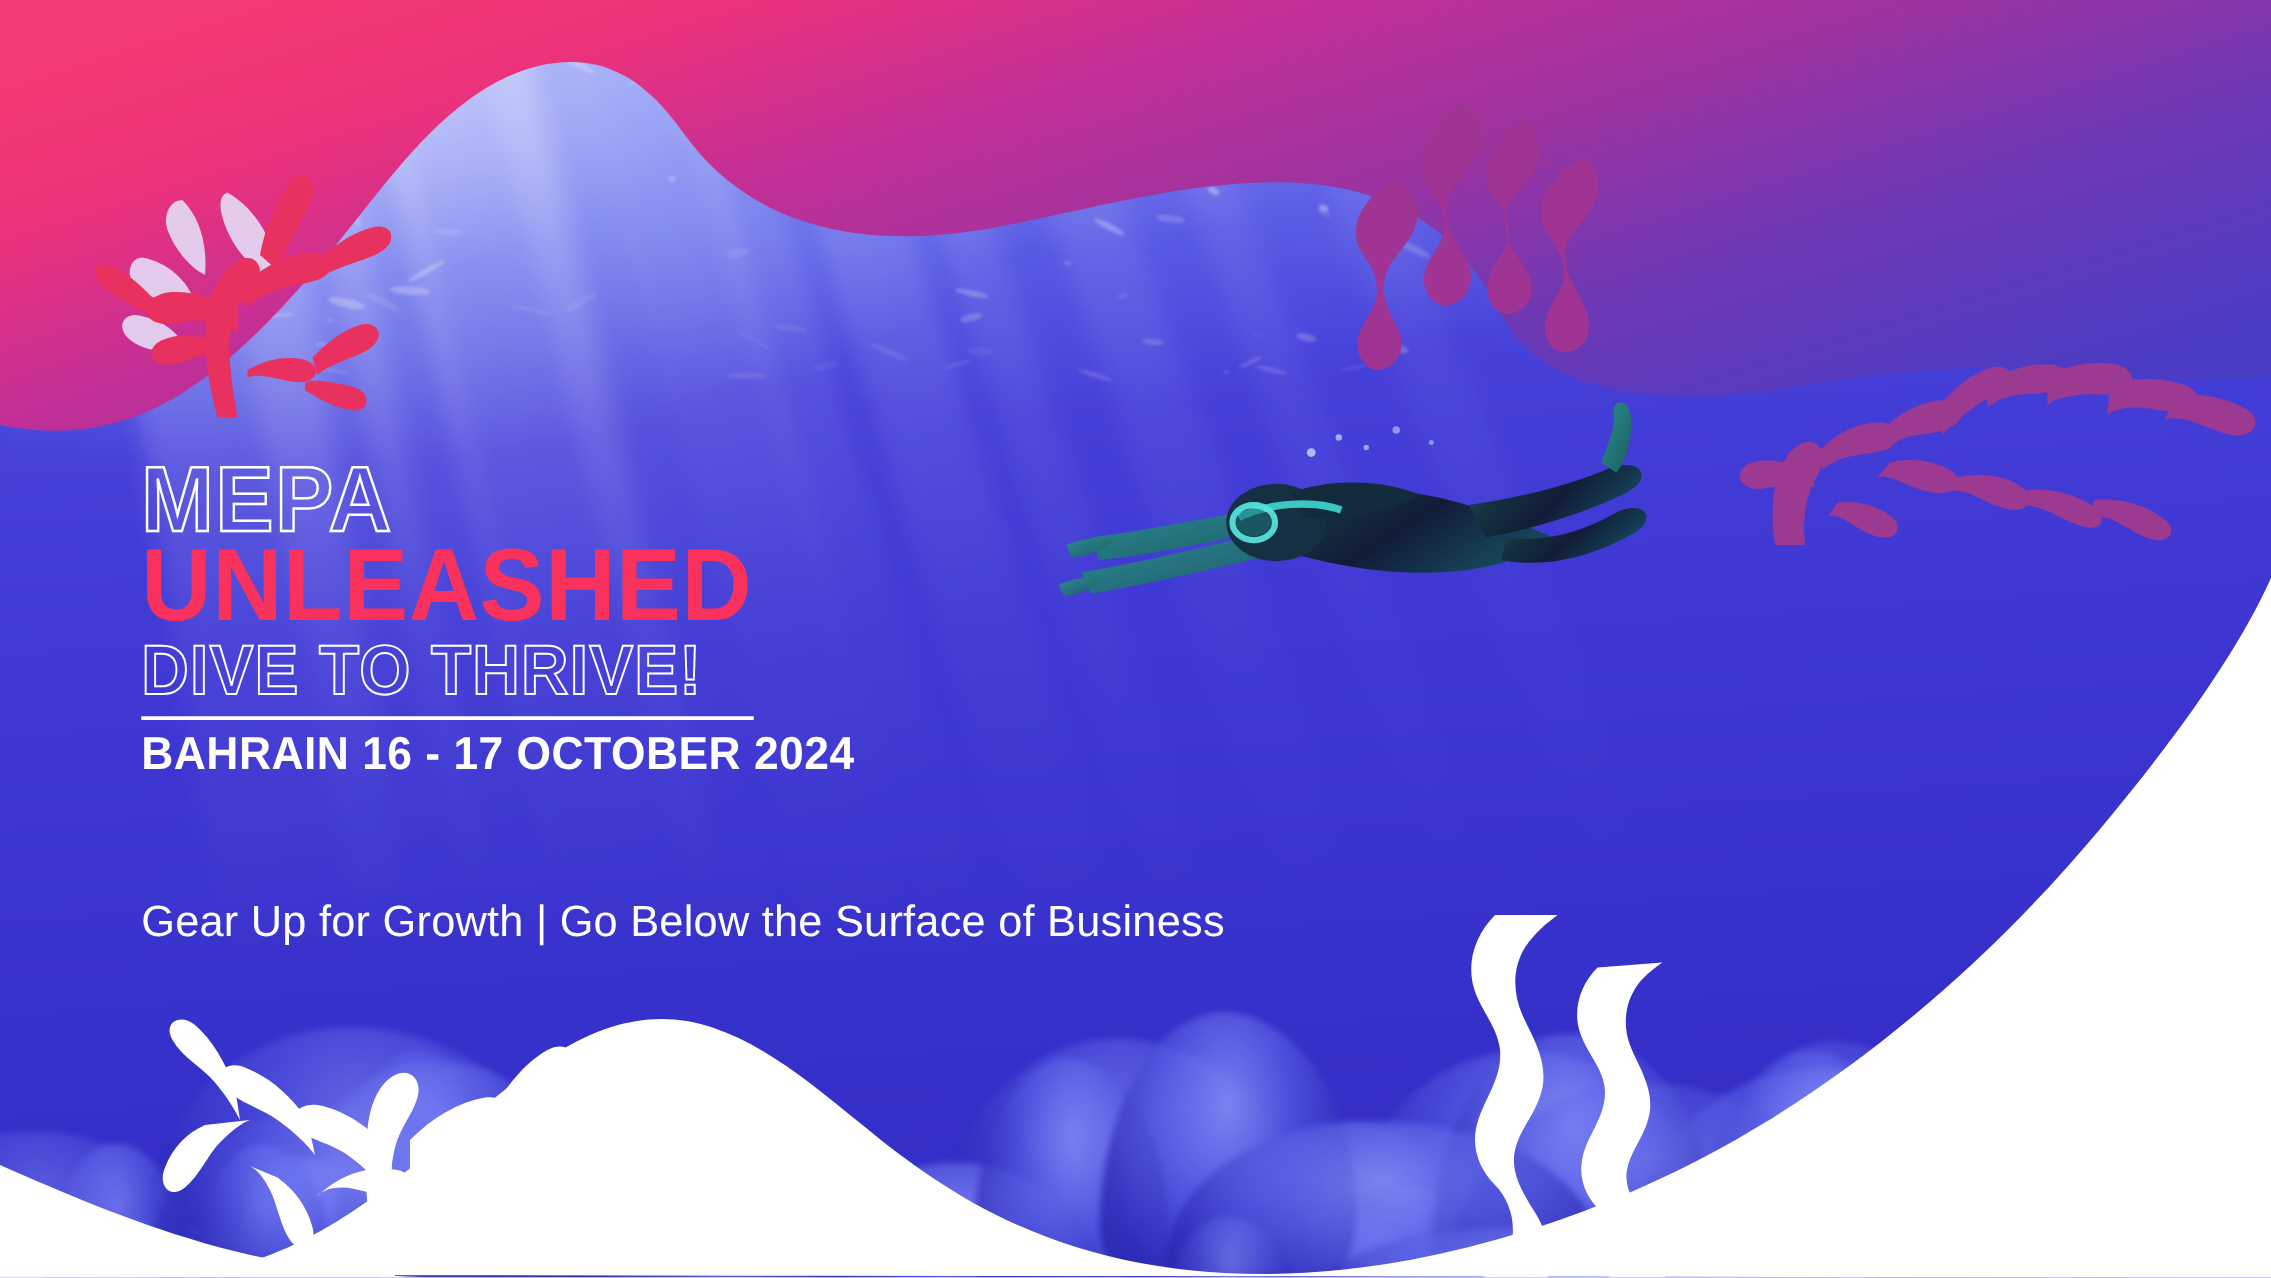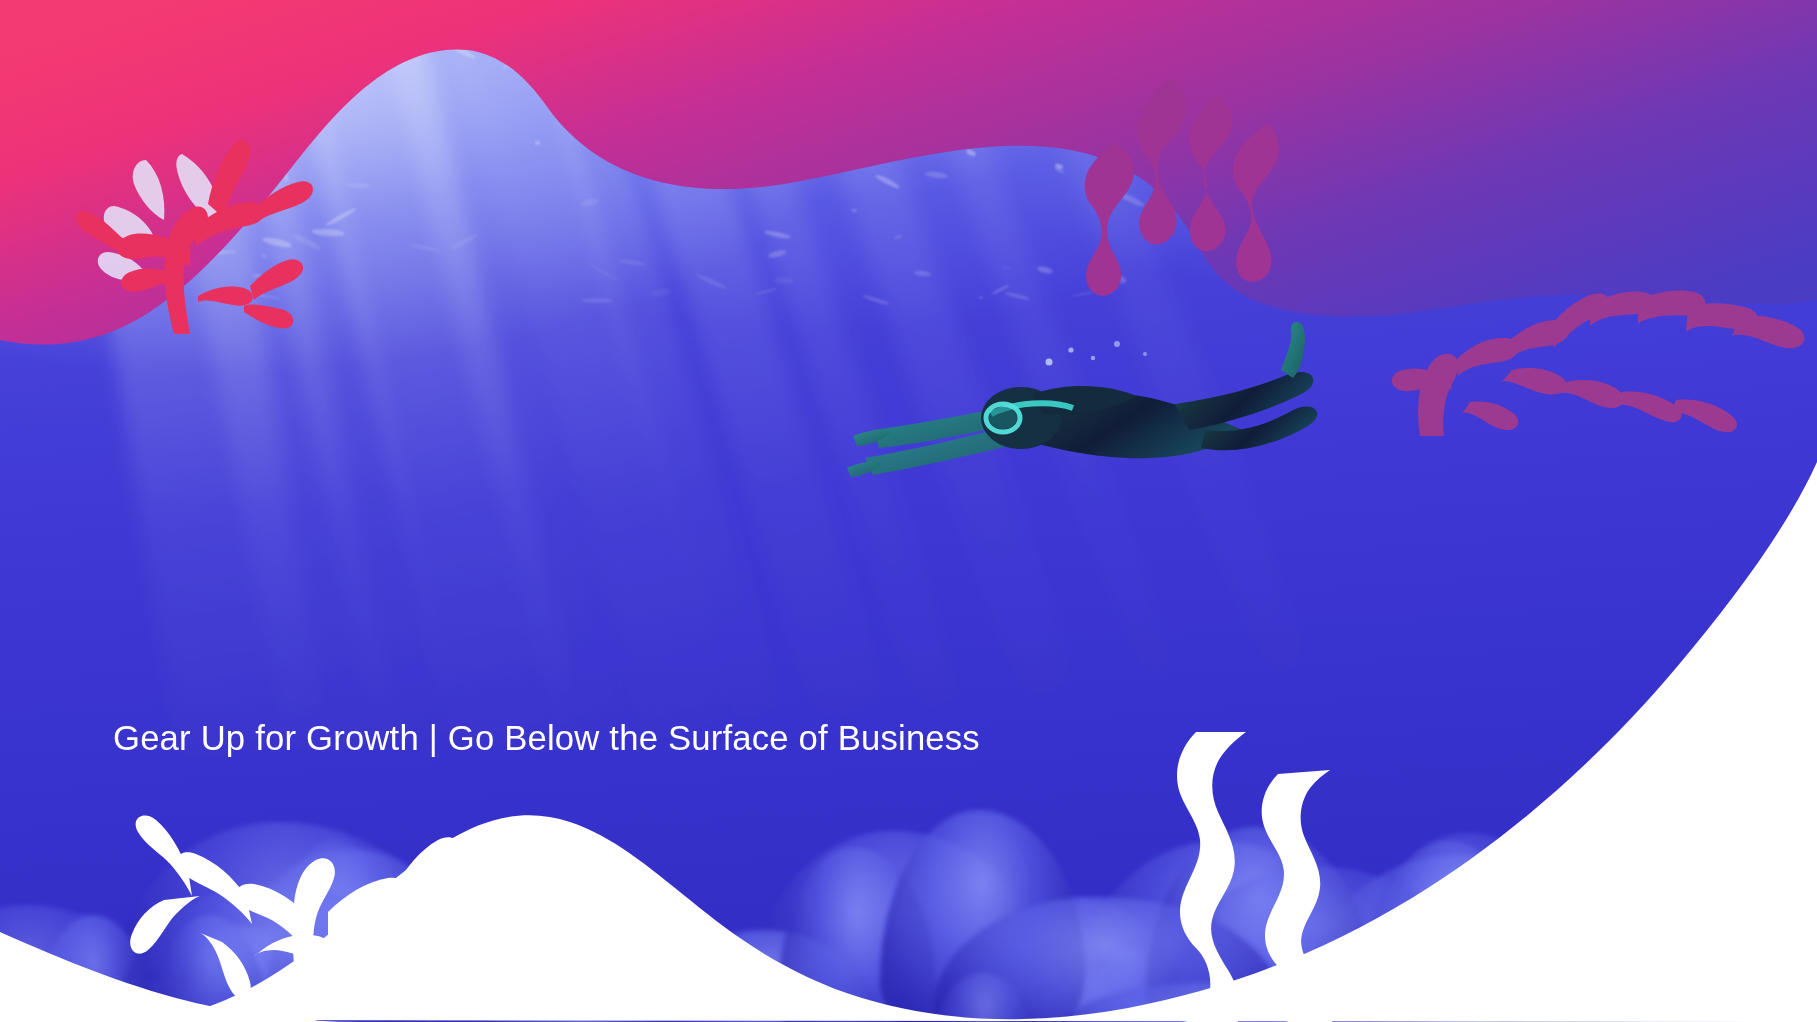--- a/index.html
+++ b/index.html
@@ -601,20 +601,27 @@
         <path d="M232 142 C252 140 272 146 286 156 C296 163 292 174 280 172
                  C268 170 256 162 246 158 C236 154 230 154 226 156 Z"></path>
         <path d="M286 150 C306 148 328 154 342 166 C352 174 346 184 334 182
                  C322 180 310 170 300 166 C290 162 284 162 280 164 Z"></path>
         <path d="M80 152 C96 150 112 154 124 164 C132 171 128 181 116 180
                  C104 179 94 170 86 166 C78 162 74 162 72 164 Z"></path>
       </g>
     </svg>
   </div>
 
+  <div class="headline">
+    <div class="t-mepa">MEPA</div>
+    <div class="t-unleashed">UNLEASHED</div>
+    <div class="t-dive">DIVE TO THRIVE!</div>
+    <div class="rule"></div>
+    <div class="t-place">BAHRAIN 16 - 17 OCTOBER 2024</div>
+  </div>
 
   <div class="t-tagline">Gear Up for Growth | Go Below the Surface of Business</div>
 
   <div class="blob" style="left:0;bottom:0;z-index:35;">
     <svg width="1817" height="560" viewBox="0 0 1817 560">
       <path d="M1817 0
                C1790 60 1740 130 1676 206
                C1600 296 1510 376 1412 436
                C1320 492 1224 528 1128 546
                C1030 564 940 560 862 536

